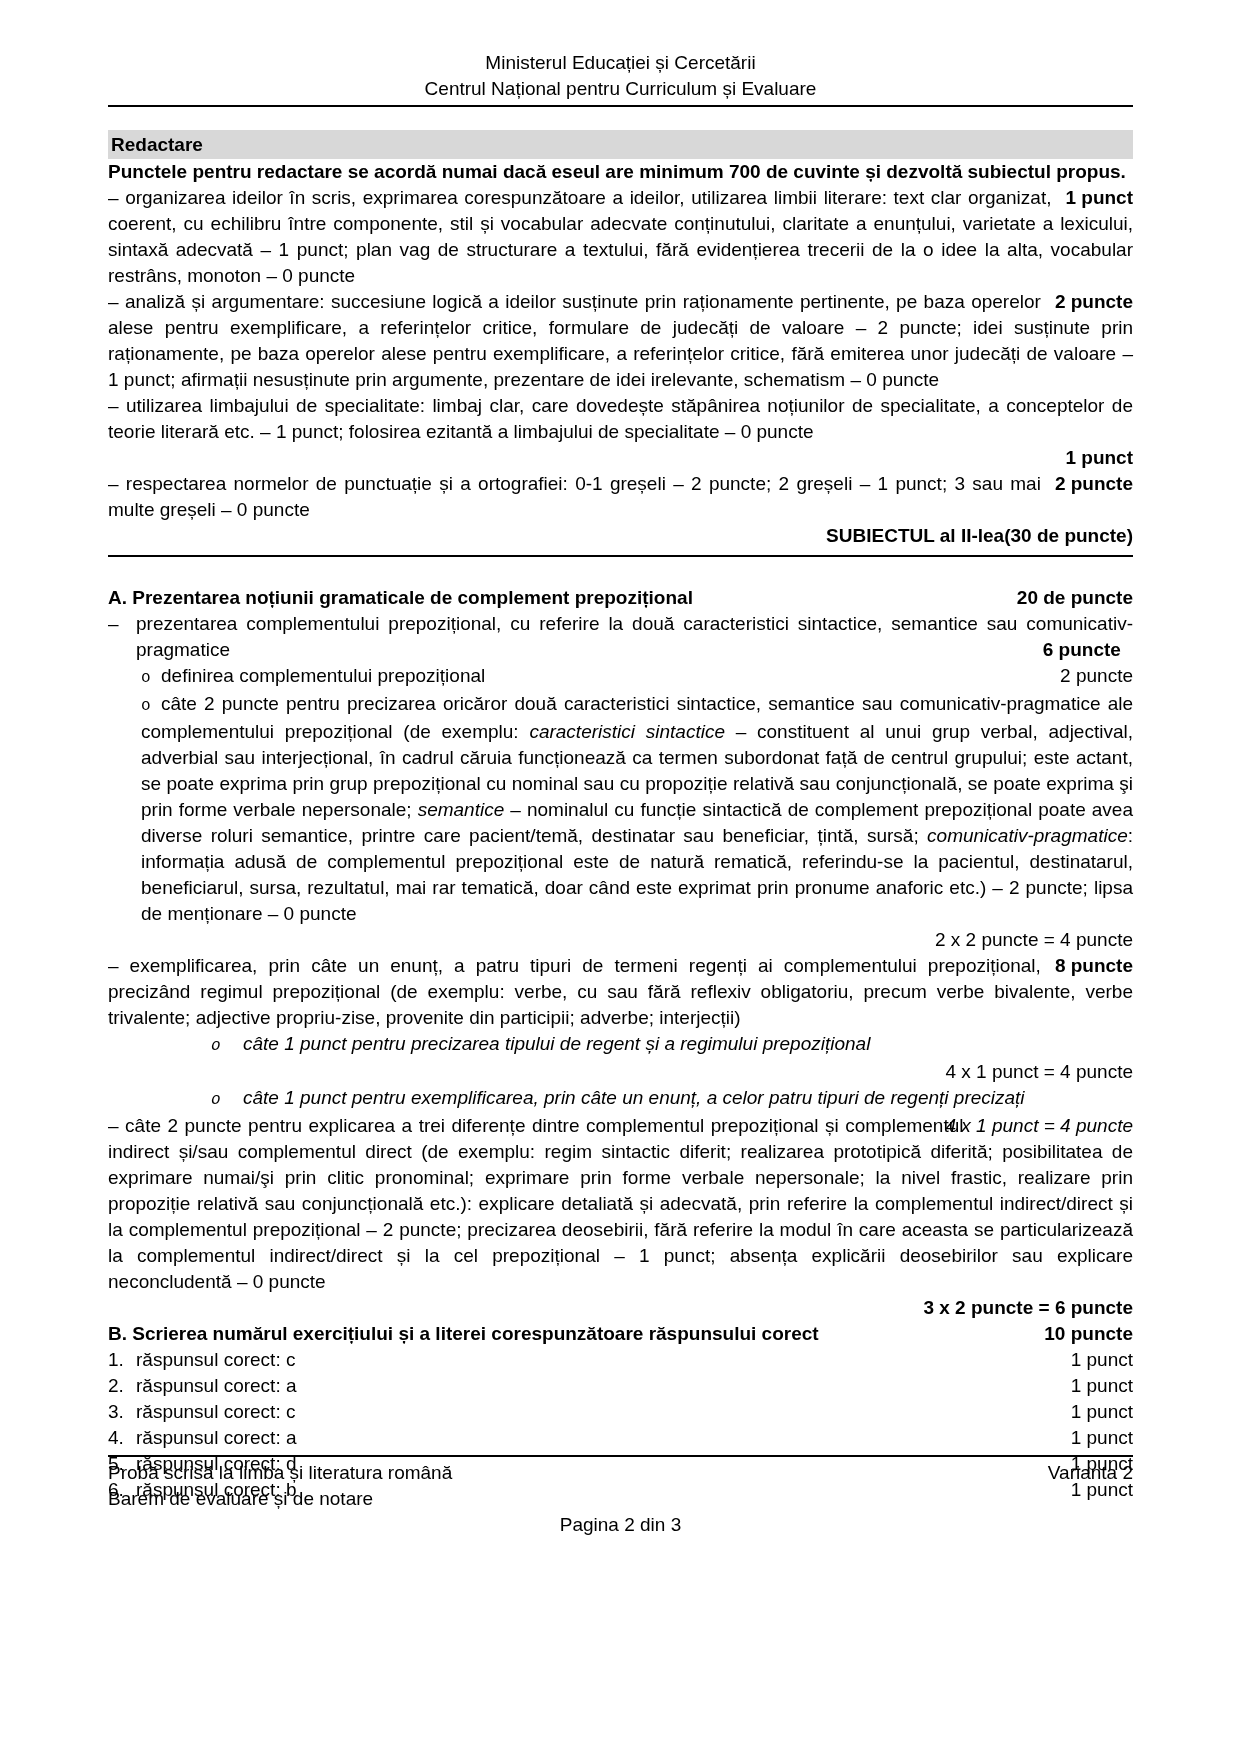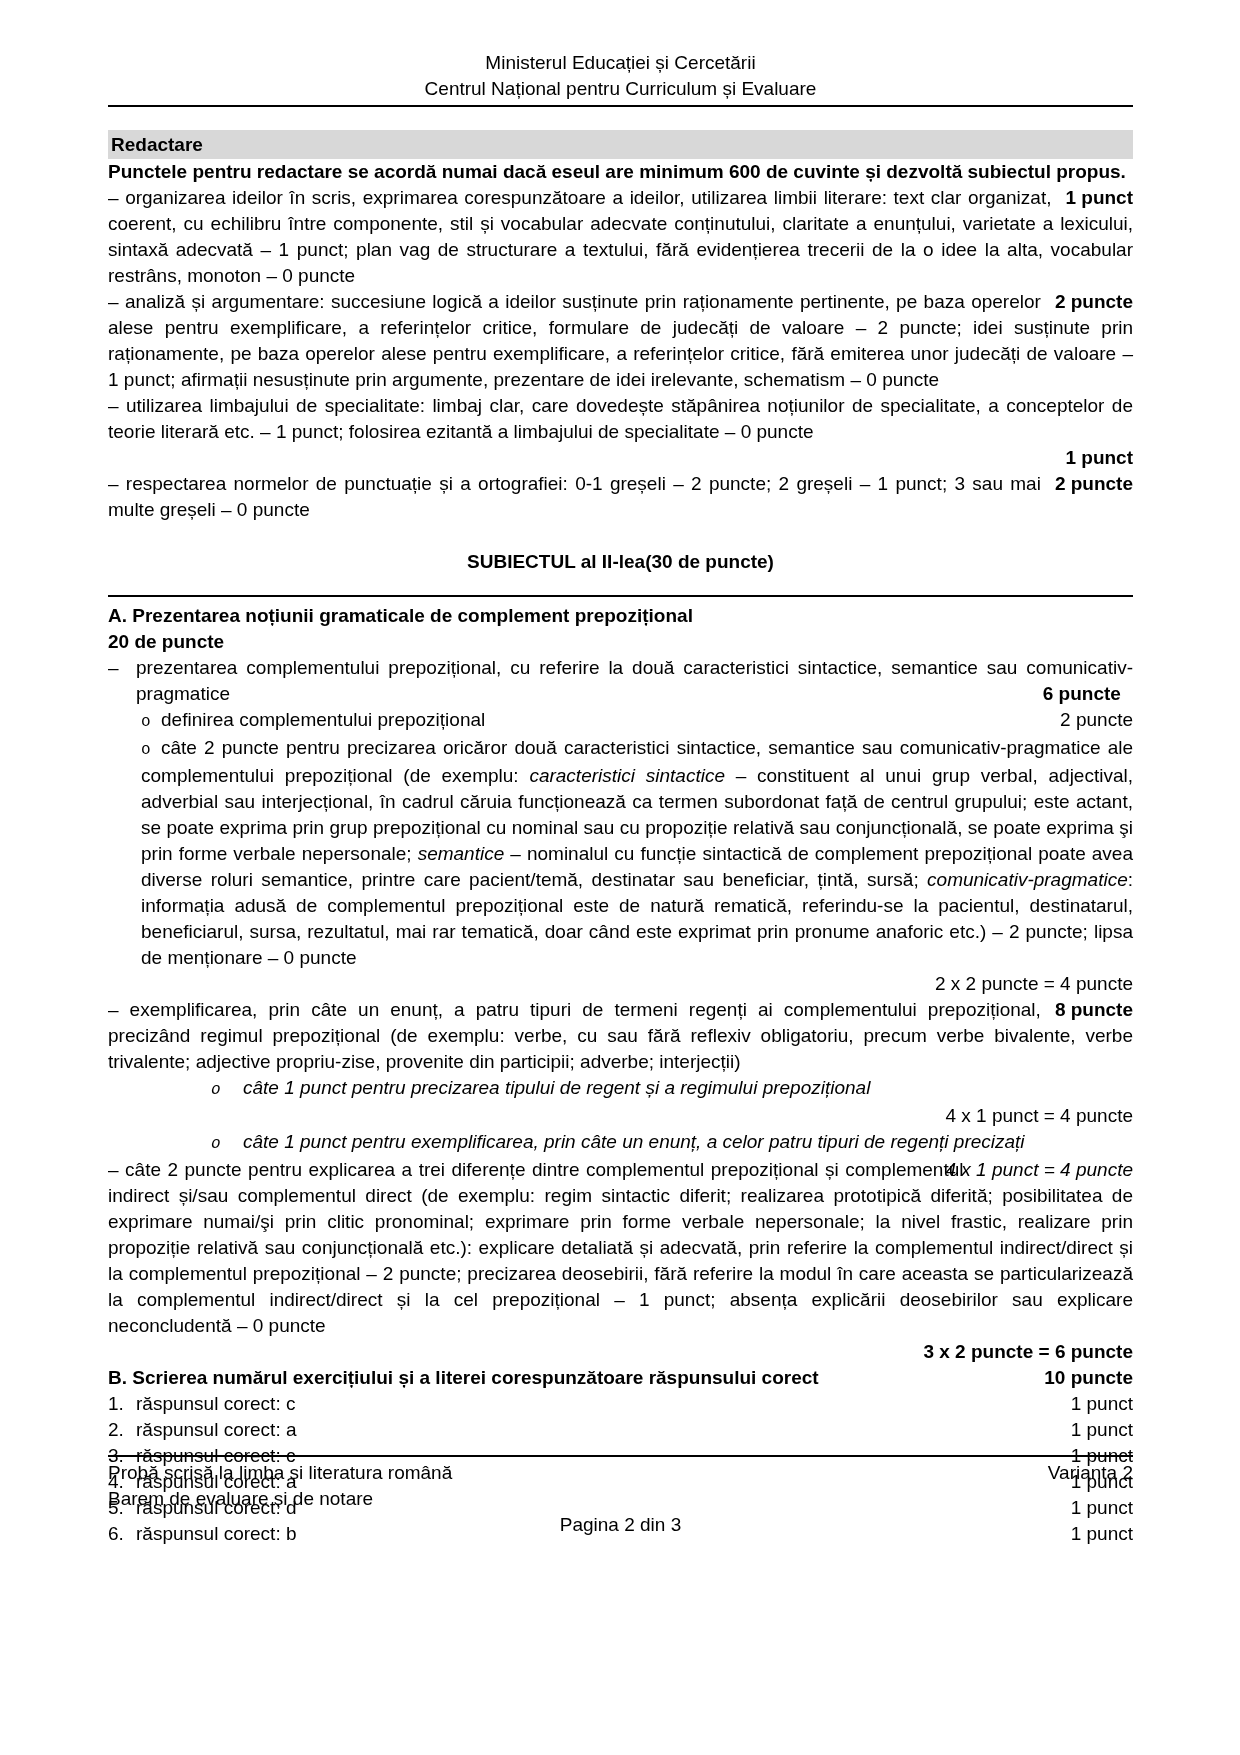--- a/index.html
+++ b/index.html
@@ -22,27 +22,27 @@
     margin-top:23px;
     padding:2px 6px 1px 3px;
   }
   p.p { margin:0; text-align:justify; }
   .bold { font-weight:bold; }
   .score-b { float:right; font-weight:bold; padding-left:14px; }
   .score-n { float:right; padding-left:14px; }
   .rline { text-align:right; }
   .rline-b { text-align:right; font-weight:bold; }
   .subject-row {
-    display:flex; justify-content:center;
+    display:flex; justify-content:flex-end;
     font-weight:bold;
     border-bottom:2px solid #000;
-    margin-top:26px; padding-bottom:20px;
+    padding-bottom:6px;
   }
   .head-row { display:flex; justify-content:space-between; font-weight:bold; }
-  .a-head { margin-top:6px;flex-direction:column; }
+  .a-head { margin-top:28px; }
   .b-head { }
   .hang-dash { padding-left:28px; text-indent:-28px; }
   .dash-box { display:inline-block; width:28px; text-indent:0; }
   .sub2 { padding-left:33px; }
   .bullet2 {
     display:inline-block; width:20px;
     font-family:"Liberation Mono", monospace; font-size:16px;
   }
   .sub3 { padding-left:135px; text-indent:-32px;font-style:italic; }
   .bullet3 {
@@ -64,21 +64,21 @@
 <div class="page">
 
   <div class="doc-header">
     <div>Ministerul Educației și Cercetării</div>
     <div>Centrul Național pentru Curriculum și Evaluare</div>
   </div>
   <div class="header-rule"></div>
 
   <div class="section-bar">Redactare</div>
 
-  <p class="p bold">Punctele pentru redactare se acordă numai dacă eseul are minimum 600 de cuvinte și dezvoltă subiectul propus.</p>
+  <p class="p bold">Punctele pentru redactare se acordă numai dacă eseul are minimum 700 de cuvinte și dezvoltă subiectul propus.</p>
 
   <p class="p">
     <span class="score-b">1 punct</span><span>– organizarea ideilor în scris, exprimarea corespunzătoare a ideilor, utilizarea limbii literare: text clar organizat, coerent, cu echilibru între componente, stil și vocabular adecvate conținutului, claritate a enunțului, varietate a lexicului, sintaxă adecvată – 1 punct; plan vag de structurare a textului, fără evidențierea trecerii de la o idee la alta, vocabular restrâns, monoton – 0 puncte</span>
   </p>
 
   <p class="p">
     <span class="score-b">2 puncte</span><span>– analiză și argumentare: succesiune logică a ideilor susținute prin raționamente pertinente, pe baza operelor alese pentru exemplificare, a referințelor critice, formulare de judecăți de valoare – 2 puncte; idei susținute prin raționamente, pe baza operelor alese pentru exemplificare, a referințelor critice, fără emiterea unor judecăți de valoare – 1 punct; afirmații nesusținute prin argumente, prezentare de idei irelevante, schematism – 0 puncte</span>
   </p>
 
   <p class="p">

